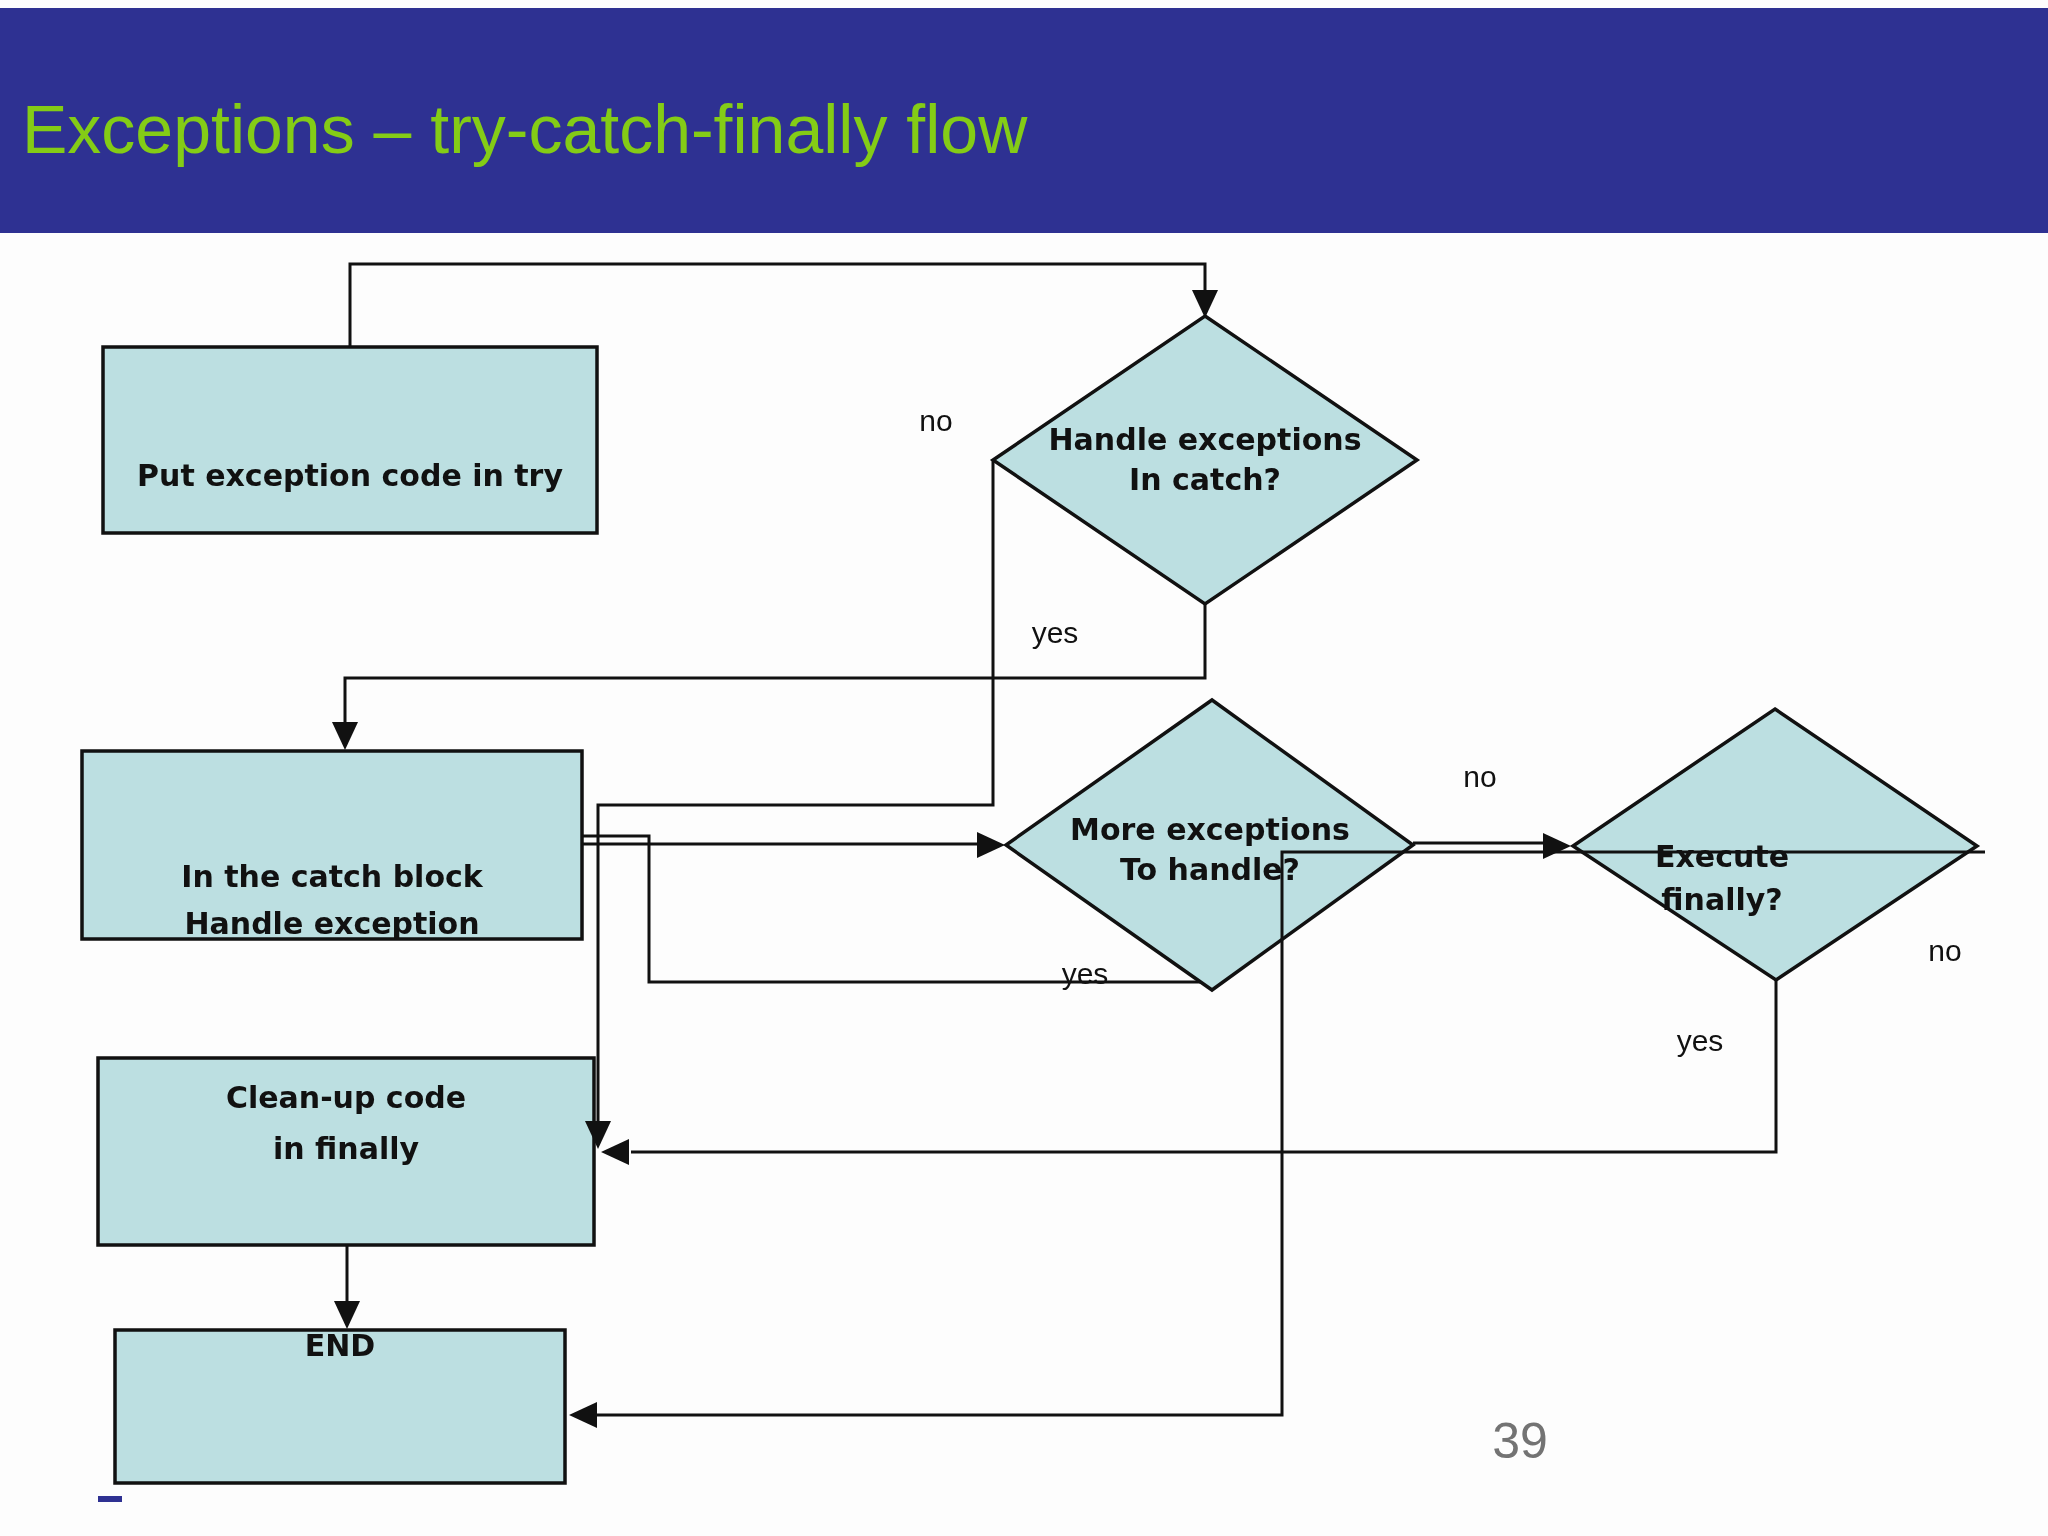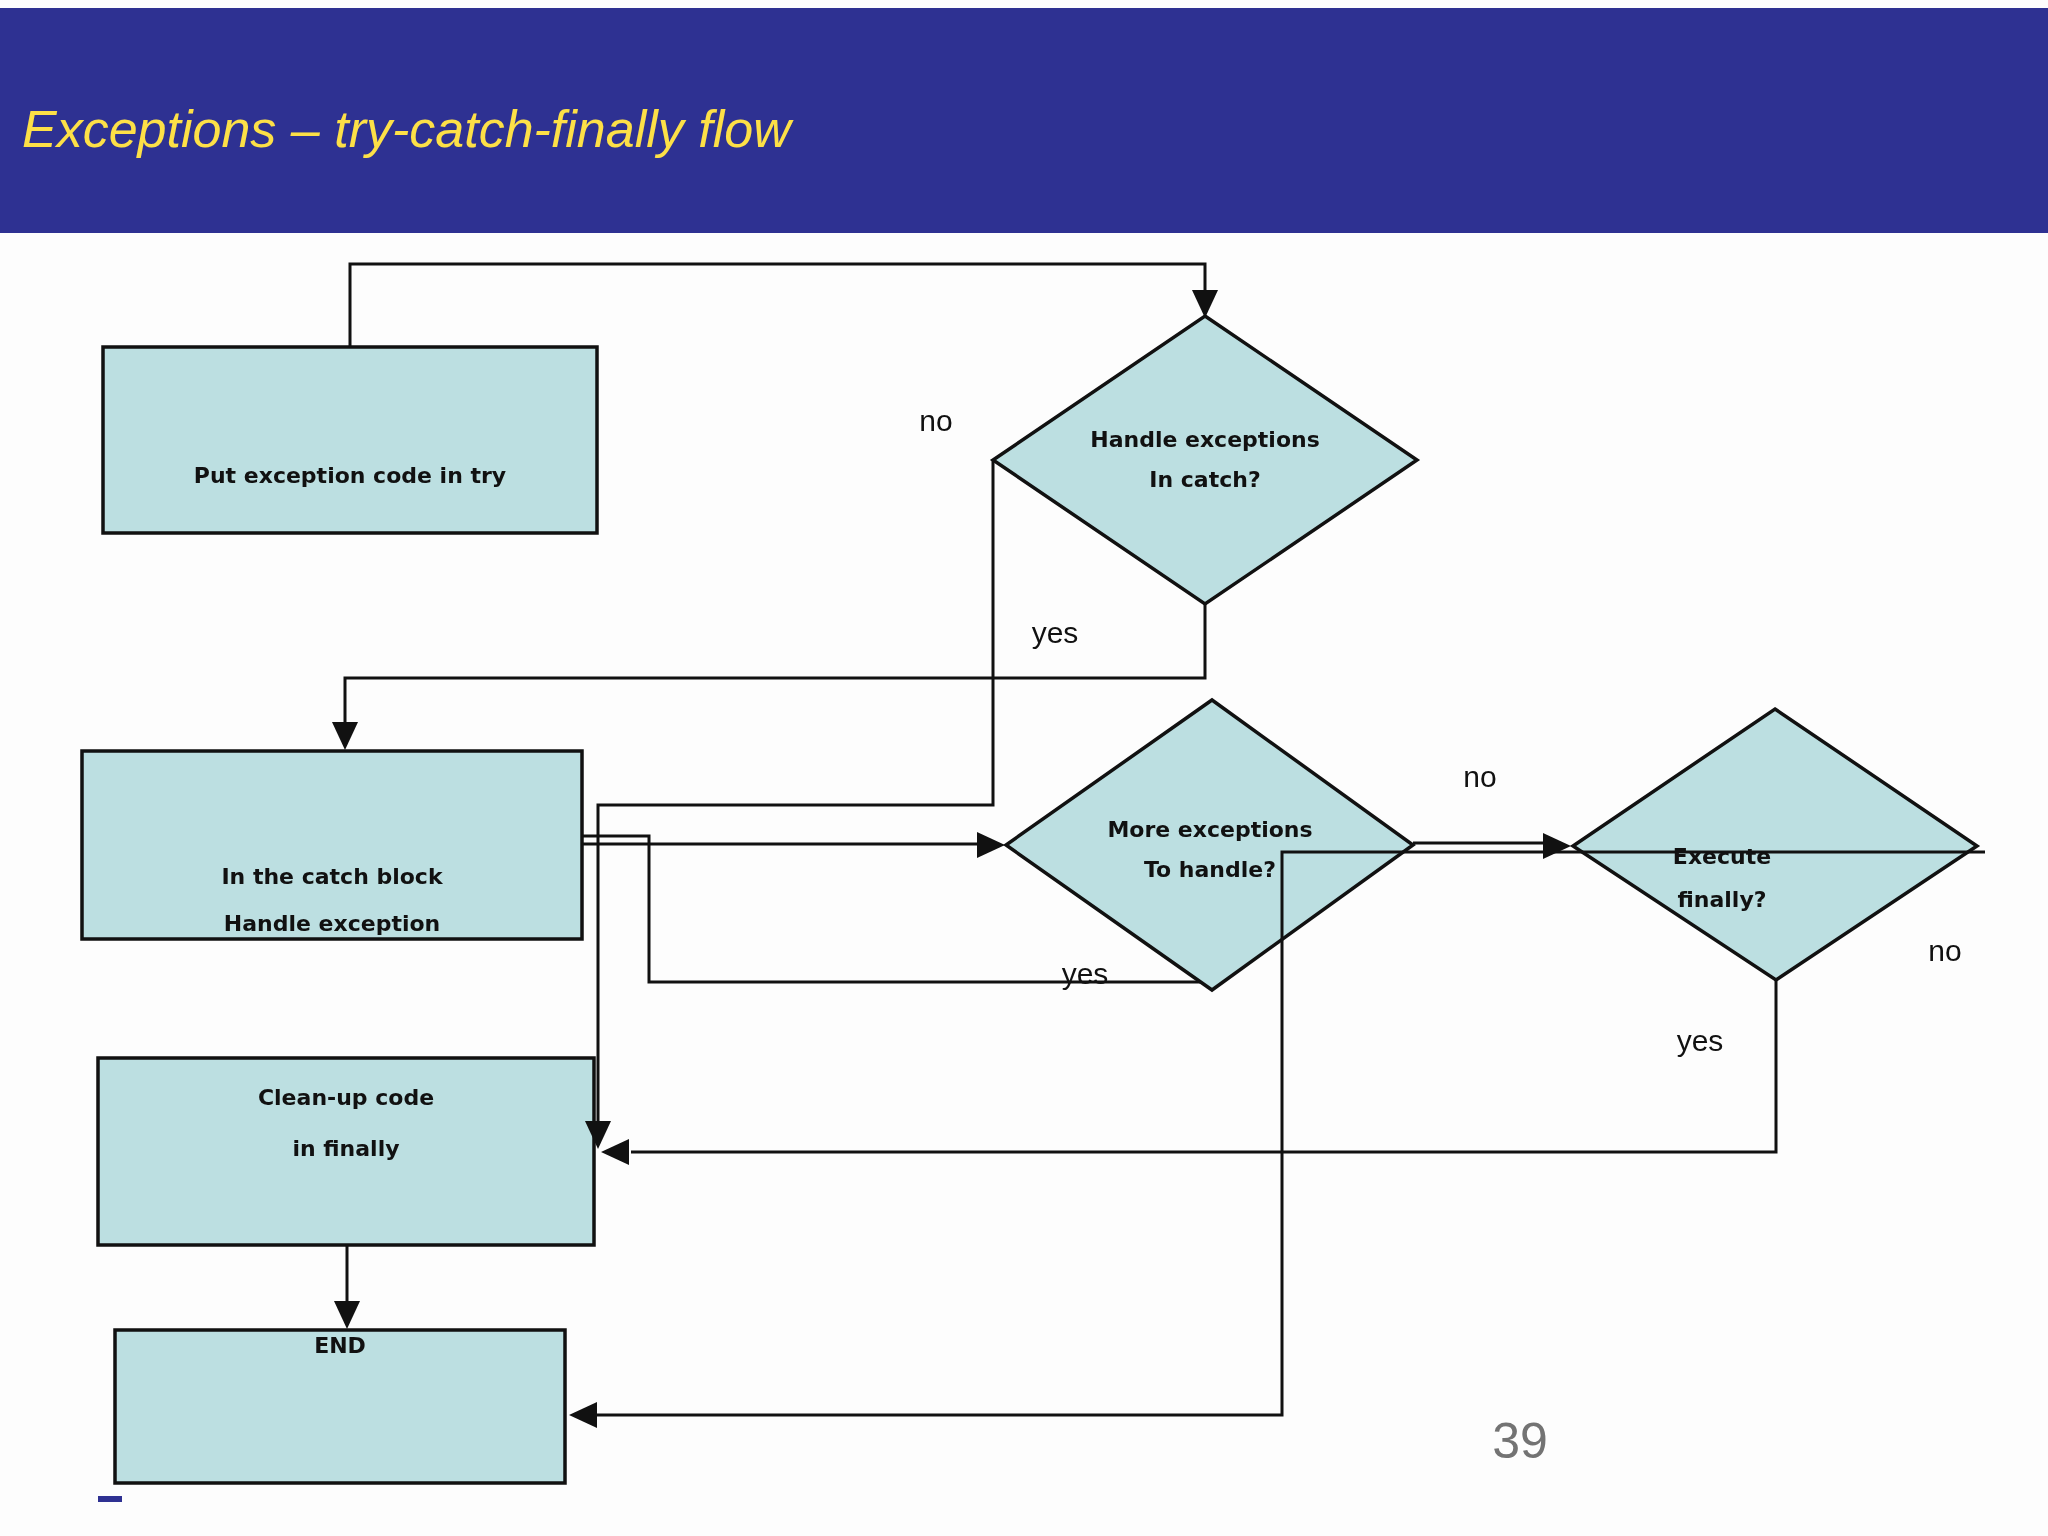--- a/index.html
+++ b/index.html
@@ -7,30 +7,29 @@
     position:relative; width:2048px; height:1536px;
     background:#fdfdfd; overflow:hidden;
     font-family:"Liberation Sans", sans-serif;
   }
   .header{
     position:absolute; left:0; top:8px; width:2048px; height:225px;
     background:#2E3192;
   }
   .title{
     position:absolute; left:22px; top:92px;
-    font-size:52px; line-height:58px; color:#fde047;
+    font-size:68px; line-height:58px; color:#84cc16;
     letter-spacing:0px; white-space:nowrap;
     font-family:"Liberation Sans", sans-serif;
-    font-style:italic;
   }
   svg.flow{position:absolute; left:0; top:0;}
   .node-label{
     position:absolute; display:block; text-align:center;
     font-family:"DejaVu Sans", sans-serif; font-weight:bold;
-    font-size:22px; color:#111; box-sizing:border-box;
+    font-size:30px; color:#111; box-sizing:border-box;
   }
   .node-label span{display:block;}
   .lbl-r1{left:103px; top:347px; width:494px; padding-top:108px; line-height:42px;}
   .lbl-d1{left:1005px; top:420px; width:400px; line-height:40px;}
   .lbl-r2{left:82px;  top:751px; width:500px; padding-top:102px; line-height:47px;}
   .lbl-d2{left:1010px; top:810px; width:400px; line-height:40px;}
   .lbl-d3{left:1522px; top:807px; width:400px; line-height:43px;margin-top:28px;}
   .lbl-r3{left:98px;  top:1058px; width:496px; padding-top:14px; line-height:51px;}
   .lbl-end{left:115px; top:1330px; width:450px; line-height:32px;}
   .edge-label{

